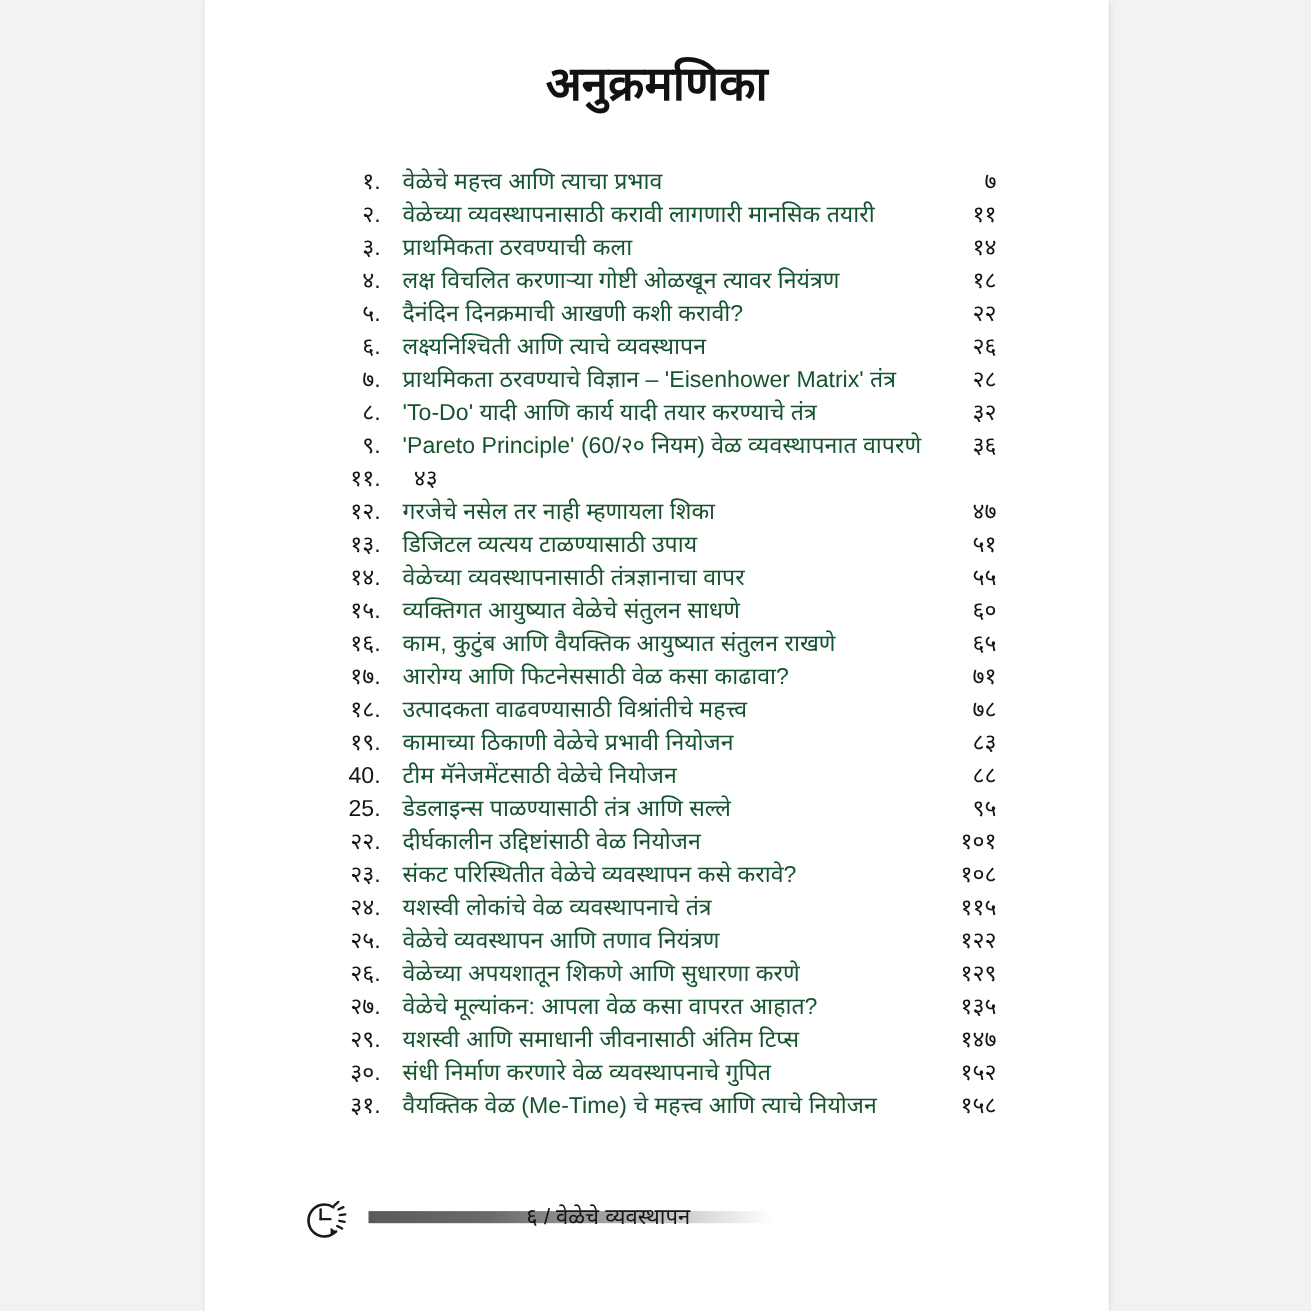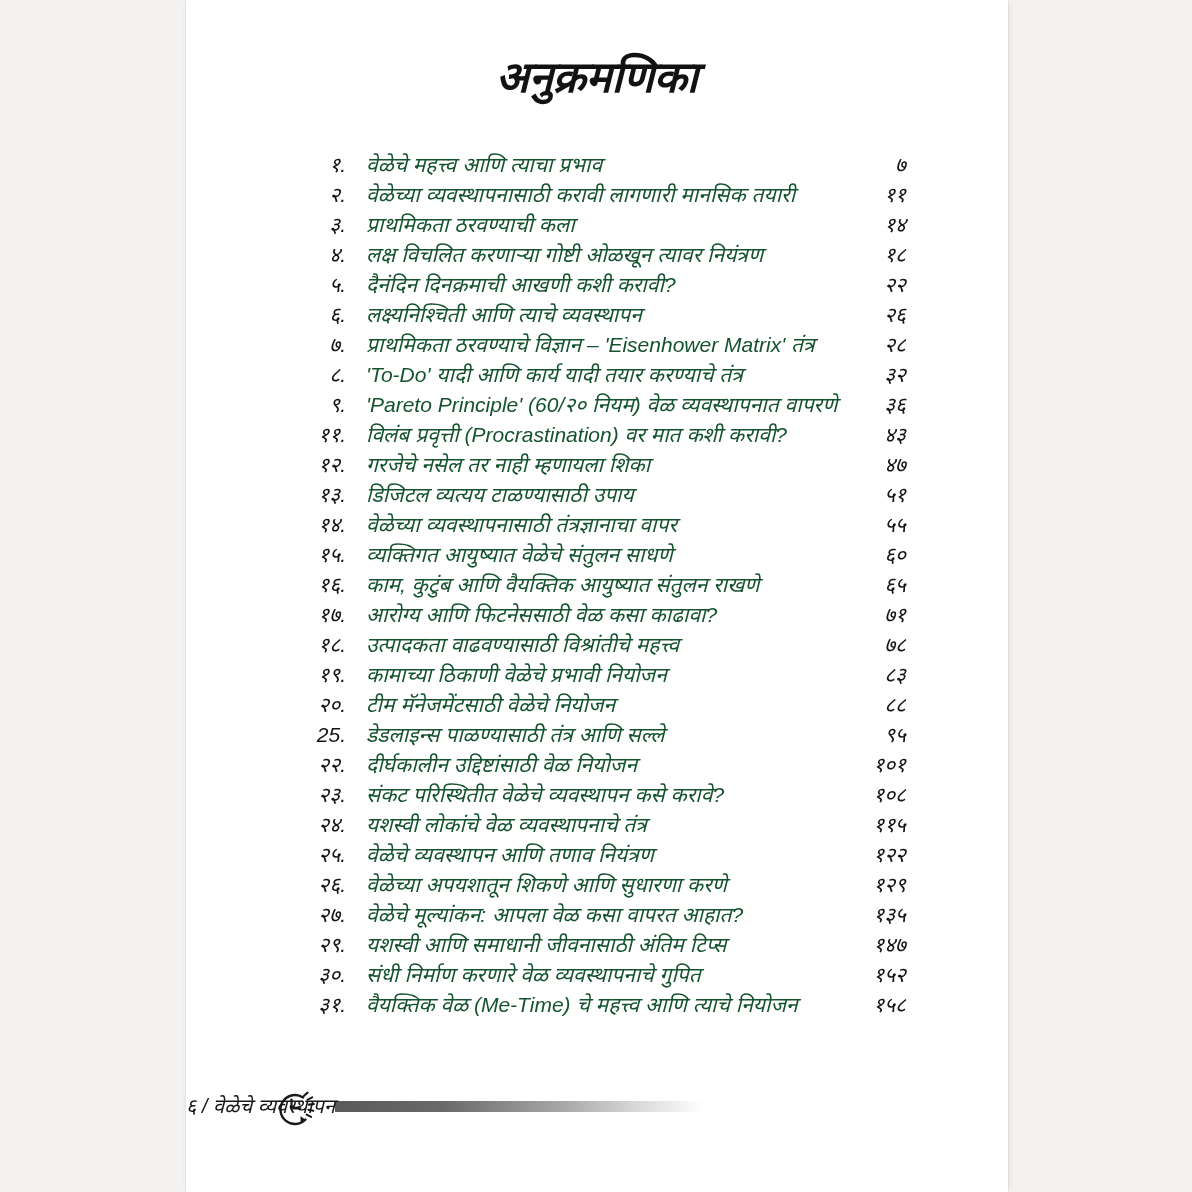--- a/index.html
+++ b/index.html
@@ -11,21 +11,20 @@
     height: 1192px;
     background: #f3f2f0;
     font-family: "Liberation Sans", "DejaVu Sans", sans-serif;
     overflow: hidden;
   }
 
   #stage {
     position: relative;
     width: 1192px;
     height: 880px;
-    font-style: italic;
   }
 
   
   #page {
     position: absolute;
     left: 186px;
     top: 0;
     width: 822px;
     height: 1192px;
     background: #ffffff;
@@ -114,21 +113,21 @@
     width: 368px;
     height: 11px;
     background: linear-gradient(to right, #5a5a5a 0%, #6a6a6a 30%, #a8a8a8 62%, #d8d8d8 82%, #ffffff 100%);
   }
 
   #footer-label {
     position: absolute;
     left: 0;
     top: 4px;
     width: 734px;  
-    text-align: left;
+    text-align: center;
     font-size: 20px;
     color: #151515;
   }
 </style>
 </head>
 <body>
 
 <div id="stage">
 
   <div id="page">
@@ -176,21 +175,20 @@
           <span class="toc-title">'To-Do' यादी आणि कार्य यादी तयार करण्याचे तंत्र</span>
           <span class="toc-page">३२</span>
         </div>
         <div class="toc-row">
           <span class="toc-index">९.</span>
           <span class="toc-title">'Pareto Principle' (60/२० नियम) वेळ व्यवस्थापनात वापरणे</span>
           <span class="toc-page">३६</span>
         </div>
         <div class="toc-row">
           <span class="toc-index">११.</span>
-          <span class="toc-title">विलंब प्रवृत्ती (Procrastination) वर मात कशी करावी?</span>
           <span class="toc-page">४३</span>
         </div>
         <div class="toc-row">
           <span class="toc-index">१२.</span>
           <span class="toc-title">गरजेचे नसेल तर नाही म्हणायला शिका</span>
           <span class="toc-page">४७</span>
         </div>
         <div class="toc-row">
           <span class="toc-index">१३.</span>
           <span class="toc-title">डिजिटल व्यत्यय टाळण्यासाठी उपाय</span>
@@ -220,21 +218,21 @@
           <span class="toc-index">१८.</span>
           <span class="toc-title">उत्पादकता वाढवण्यासाठी विश्रांतीचे महत्त्व</span>
           <span class="toc-page">७८</span>
         </div>
         <div class="toc-row">
           <span class="toc-index">१९.</span>
           <span class="toc-title">कामाच्या ठिकाणी वेळेचे प्रभावी नियोजन</span>
           <span class="toc-page">८३</span>
         </div>
         <div class="toc-row">
-          <span class="toc-index">२०.</span>
+          <span class="toc-index">40.</span>
           <span class="toc-title">टीम मॅनेजमेंटसाठी वेळेचे नियोजन</span>
           <span class="toc-page">८८</span>
         </div>
         <div class="toc-row">
           <span class="toc-index">25.</span>
           <span class="toc-title">डेडलाइन्स पाळण्यासाठी तंत्र आणि सल्ले</span>
           <span class="toc-page">९५</span>
         </div>
         <div class="toc-row">
           <span class="toc-index">२२.</span>

